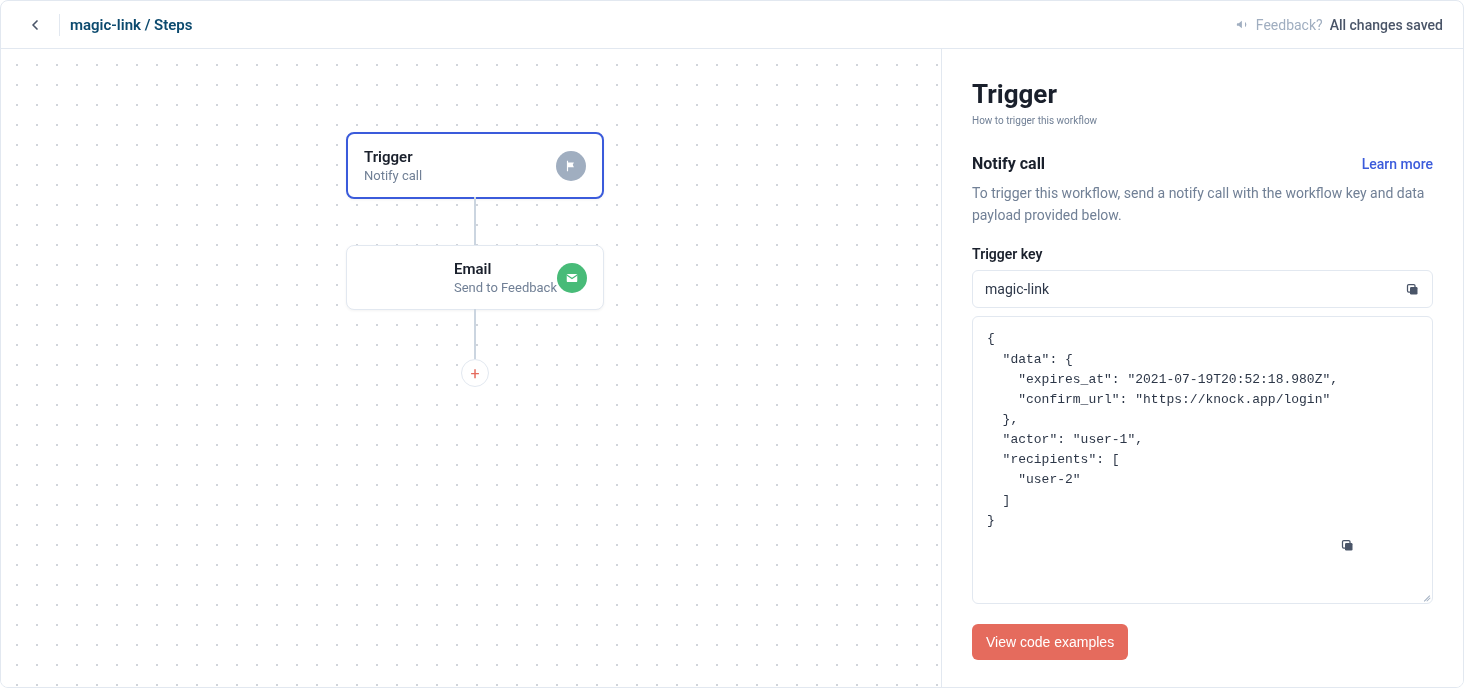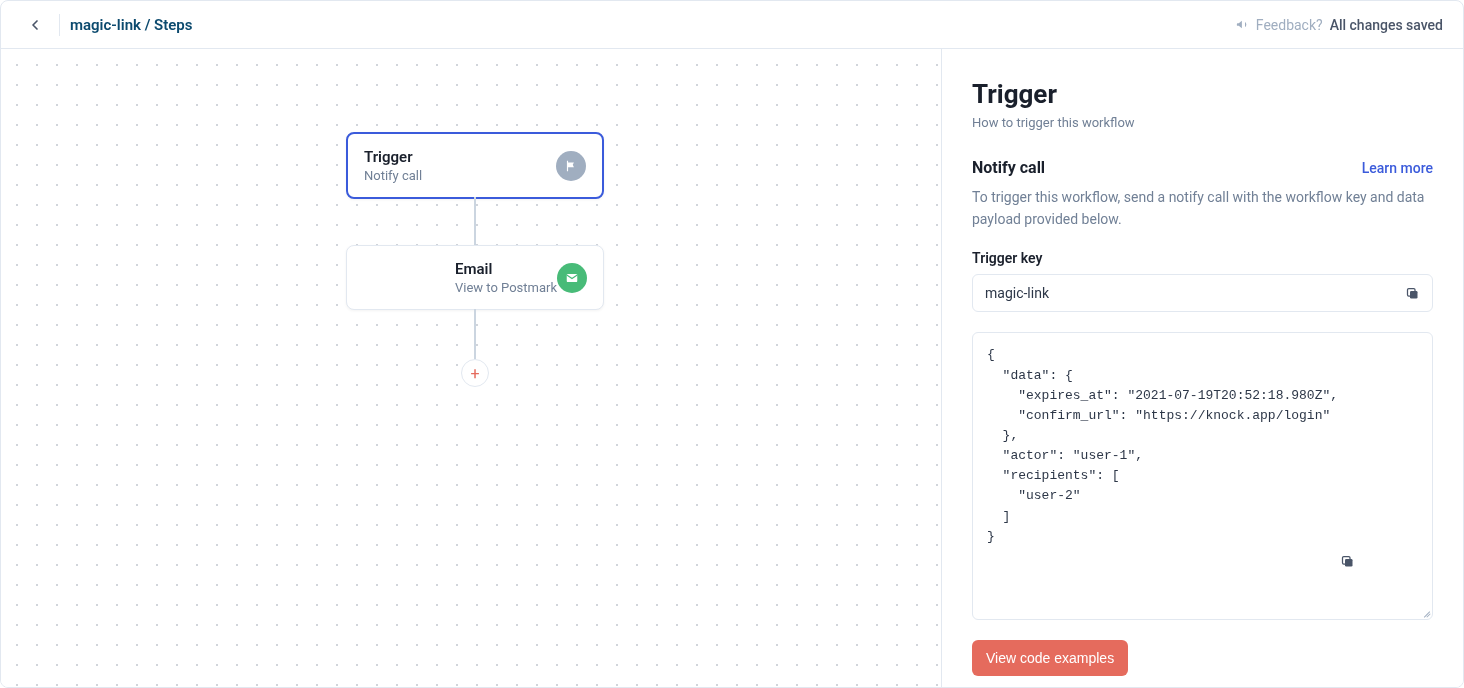--- a/index.html
+++ b/index.html
@@ -158,21 +158,21 @@
       padding: 30px 30px;
       overflow-y: auto;
     }
     .panel-title {
       font-size: 26px;
       font-weight: 700;
       color: #1a202c;
       margin-bottom: 6px;
     }
     .panel-subtitle {
-      font-size: 13px;
+      font-size: 10px;
       color: #718096;
       margin-bottom: 28px;
     }
     .section-header {
       display: flex;
       align-items: center;
       justify-content: space-between;
       margin-bottom: 10px;
     }
     .section-title {
@@ -200,21 +200,21 @@
       color: #1a202c;
       margin-bottom: 8px;
     }
     .field-box {
       border: 1px solid #e2e8f0;
       border-radius: 6px;
       padding: 10px 12px;
       display: flex;
       align-items: center;
       justify-content: space-between;
-      margin-bottom: 20px;
+      margin-bottom: 8px;
       position: relative;
     }
     .field-value {
       font-size: 14px;
       color: #2d3748;
     }
     .copy-icon {
       cursor: pointer;
       color: #4a5568;
     }
@@ -307,21 +307,21 @@
               <path d="M5 3v18h2v-7h10l-2-4 2-4H7V3H5z"></path>
             </svg>
         </div>
       </div>
 
       <div class="connector" style="top:148px; height:48px;"></div>
 
       <div class="node" style="left:345px; top:196px;justify-content:flex-end;">
         <div class="node-text">
           <div class="node-title">Email</div>
-          <div class="node-subtitle">View to Postmark</div>
+          <div class="node-subtitle">Send to Feedback</div>
         </div>
         <div class="node-icon icon-email">
           <svg width="14" height="14" viewBox="0 0 24 24" fill="#ffffff">
               <rect x="3" y="5" width="18" height="14" rx="2"></rect>
               <path d="M3 7l9 6 9-6" stroke="#48bb78" stroke-width="2" fill="none"></path>
             </svg>
         </div>
       </div>
 
       <div class="connector" style="top:260px; height:50px;"></div>

